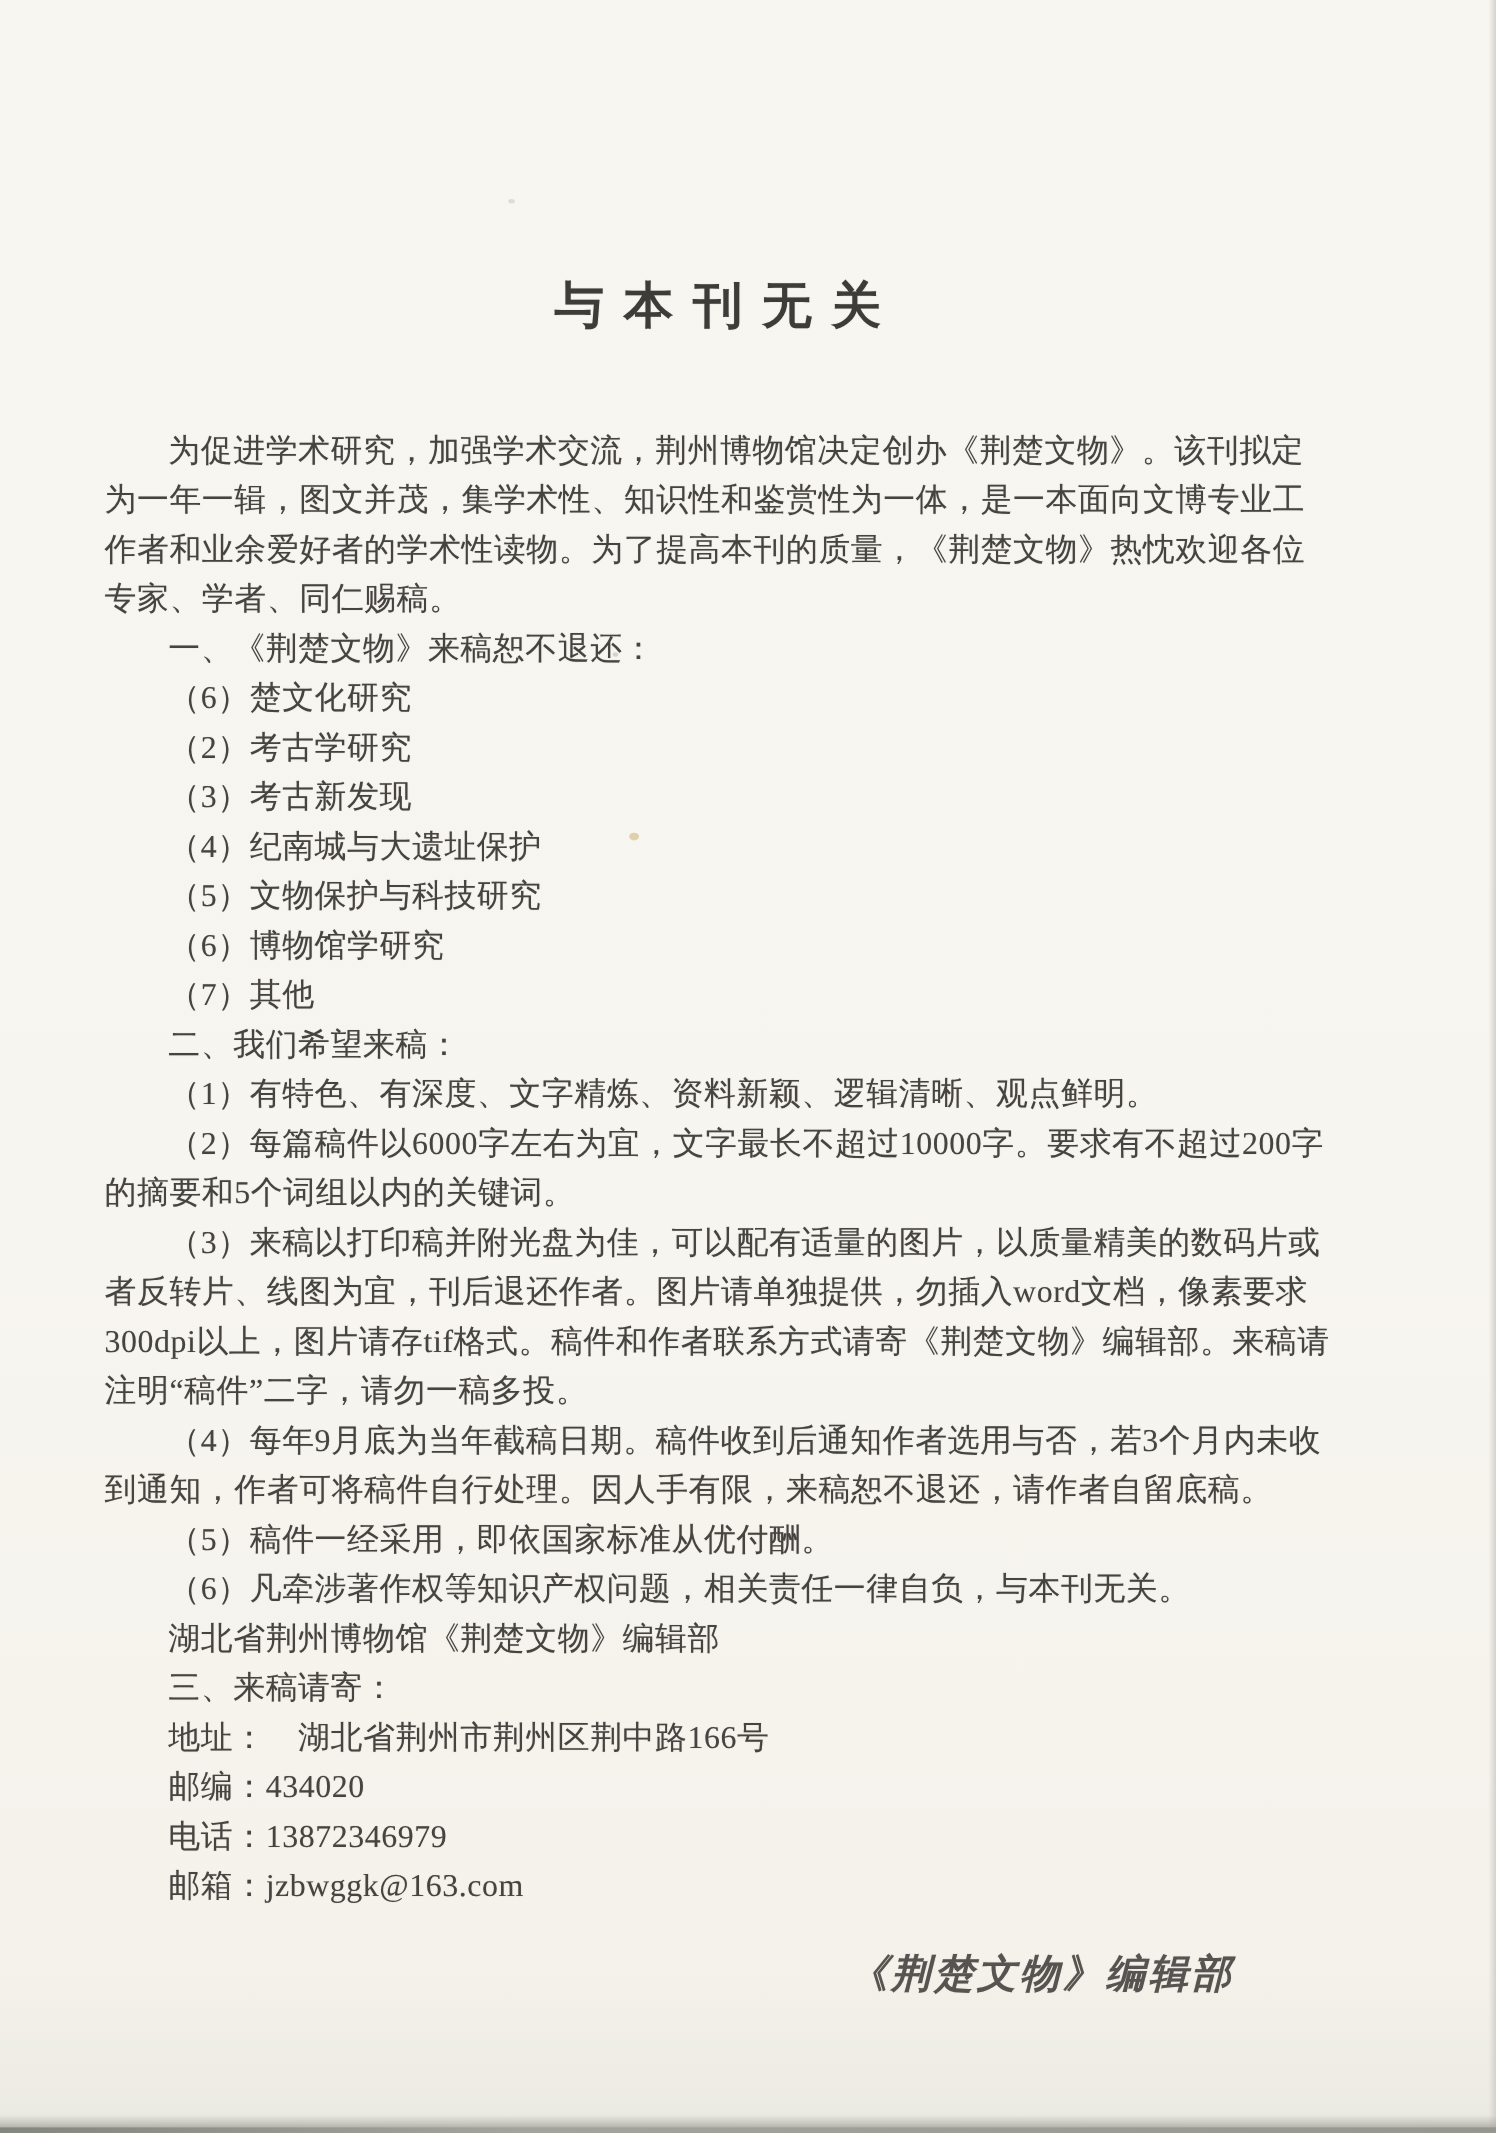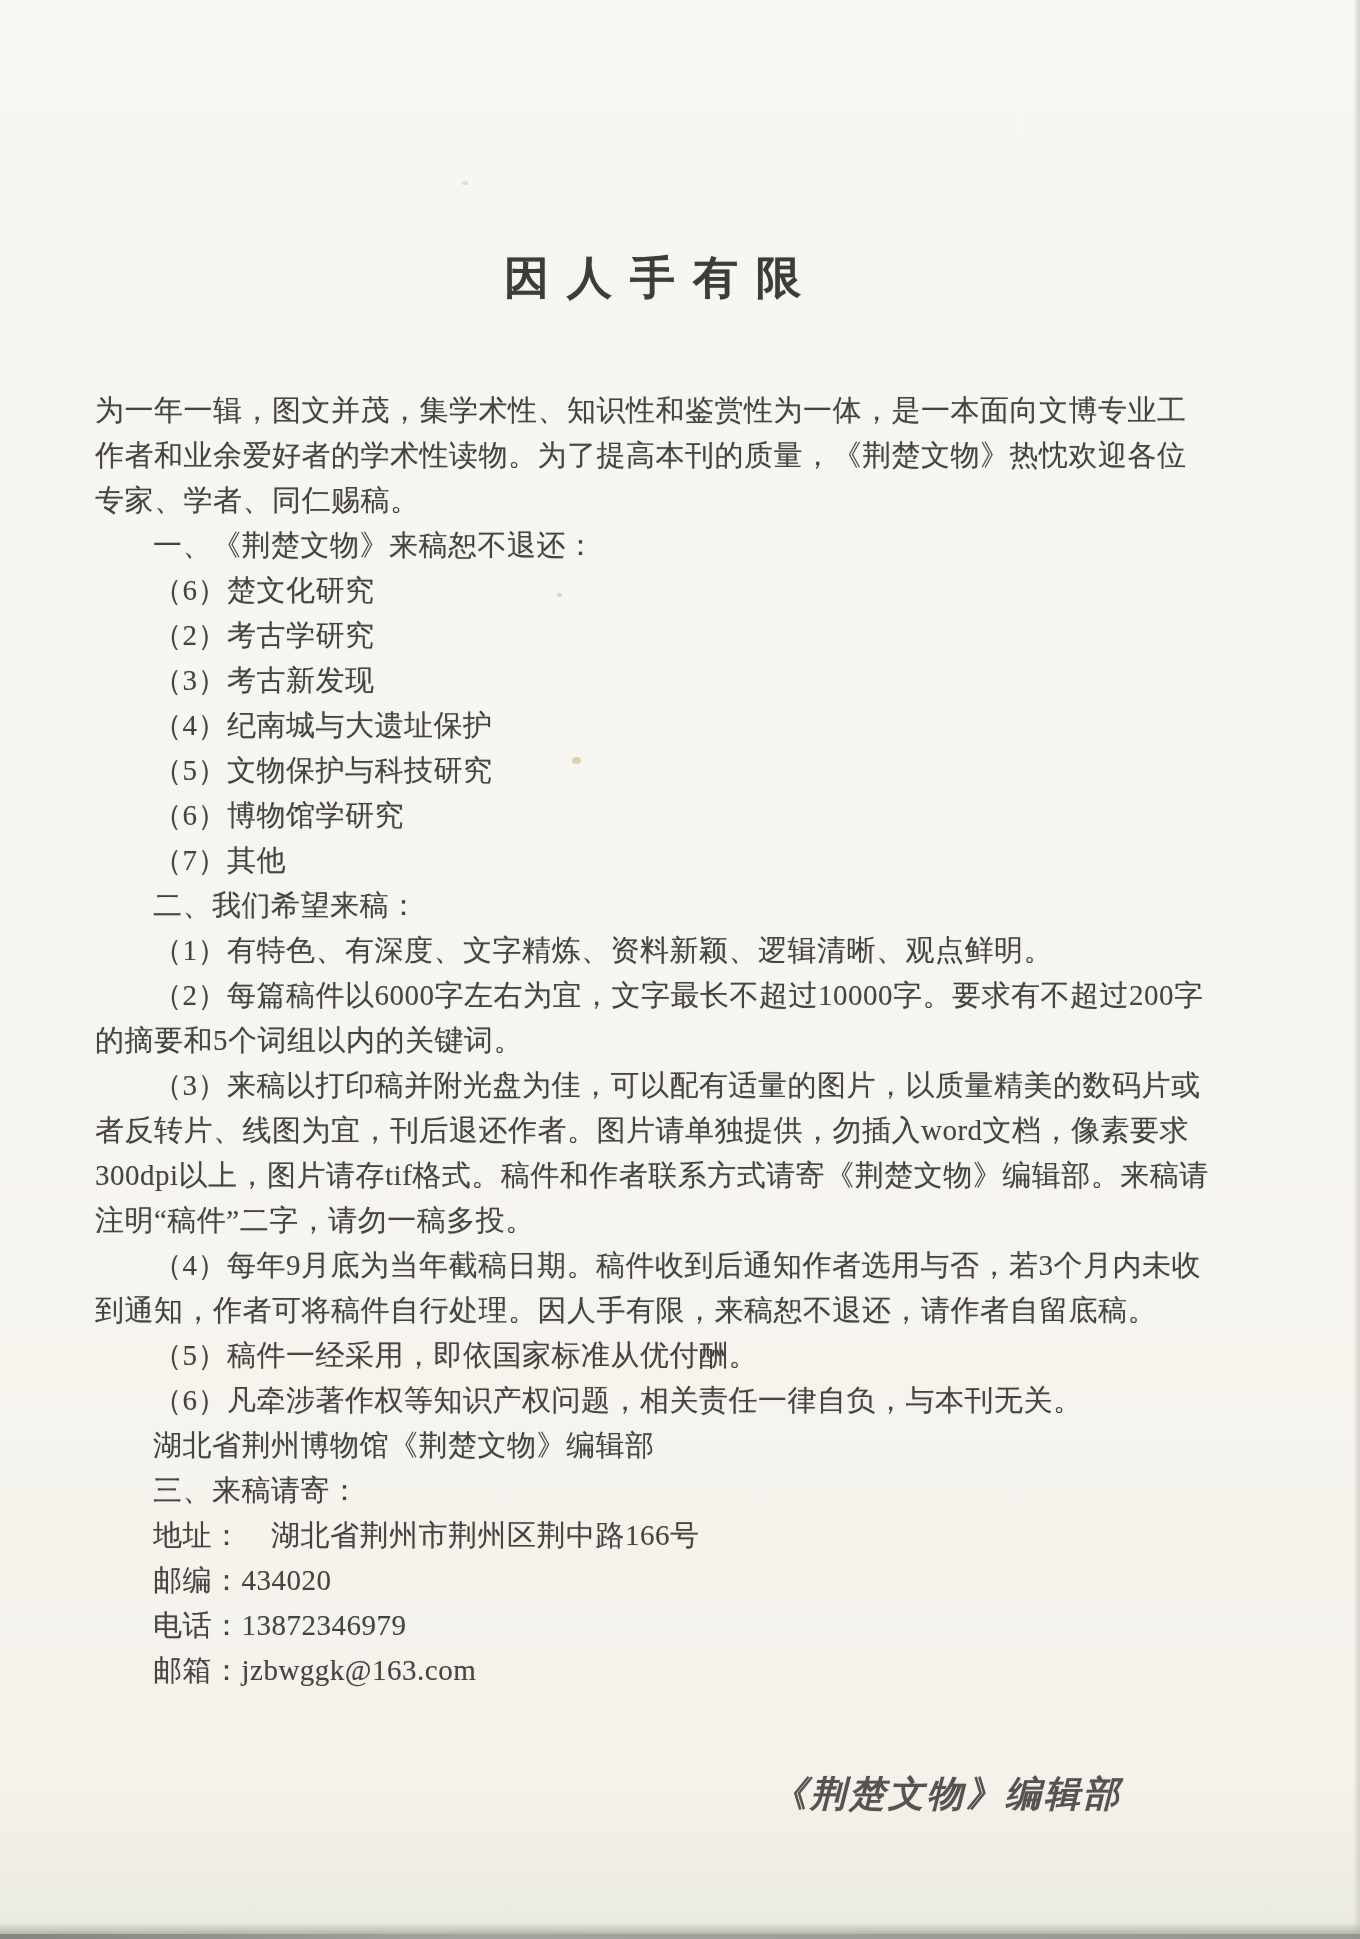--- a/index.html
+++ b/index.html
@@ -74,23 +74,24 @@
   .edge-bottom-dark {
     position: absolute; left: 0; right: 0; bottom: 0; height: 5px;
     background: linear-gradient(90deg, #83867f, #a2a49d 35%, #94968f);
   }
 </style>
 </head>
 <body>
 
 <div class="sheet">
 
-  <h1 class="title">因人手有限</h1>
+  <h1 class="title">与本刊无关</h1>
 
   <div class="body">
+    <div class="ln ind">为促进学术研究，加强学术交流，荆州博物馆决定创办《荆楚文物》。该刊拟定</div>
     <div class="ln">为一年一辑，图文并茂，集学术性、知识性和鉴赏性为一体，是一本面向文博专业工</div>
     <div class="ln">作者和业余爱好者的学术性读物。为了提高本刊的质量，《荆楚文物》热忱欢迎各位</div>
     <div class="ln">专家、学者、同仁赐稿。</div>
 
     <div class="ln ind">一、《荆楚文物》来稿恕不退还：</div>
     <div class="ln ind">（6）楚文化研究</div>
     <div class="ln ind">（2）考古学研究</div>
     <div class="ln ind">（3）考古新发现</div>
     <div class="ln ind">（4）纪南城与大遗址保护</div>
     <div class="ln ind">（5）文物保护与科技研究</div>

